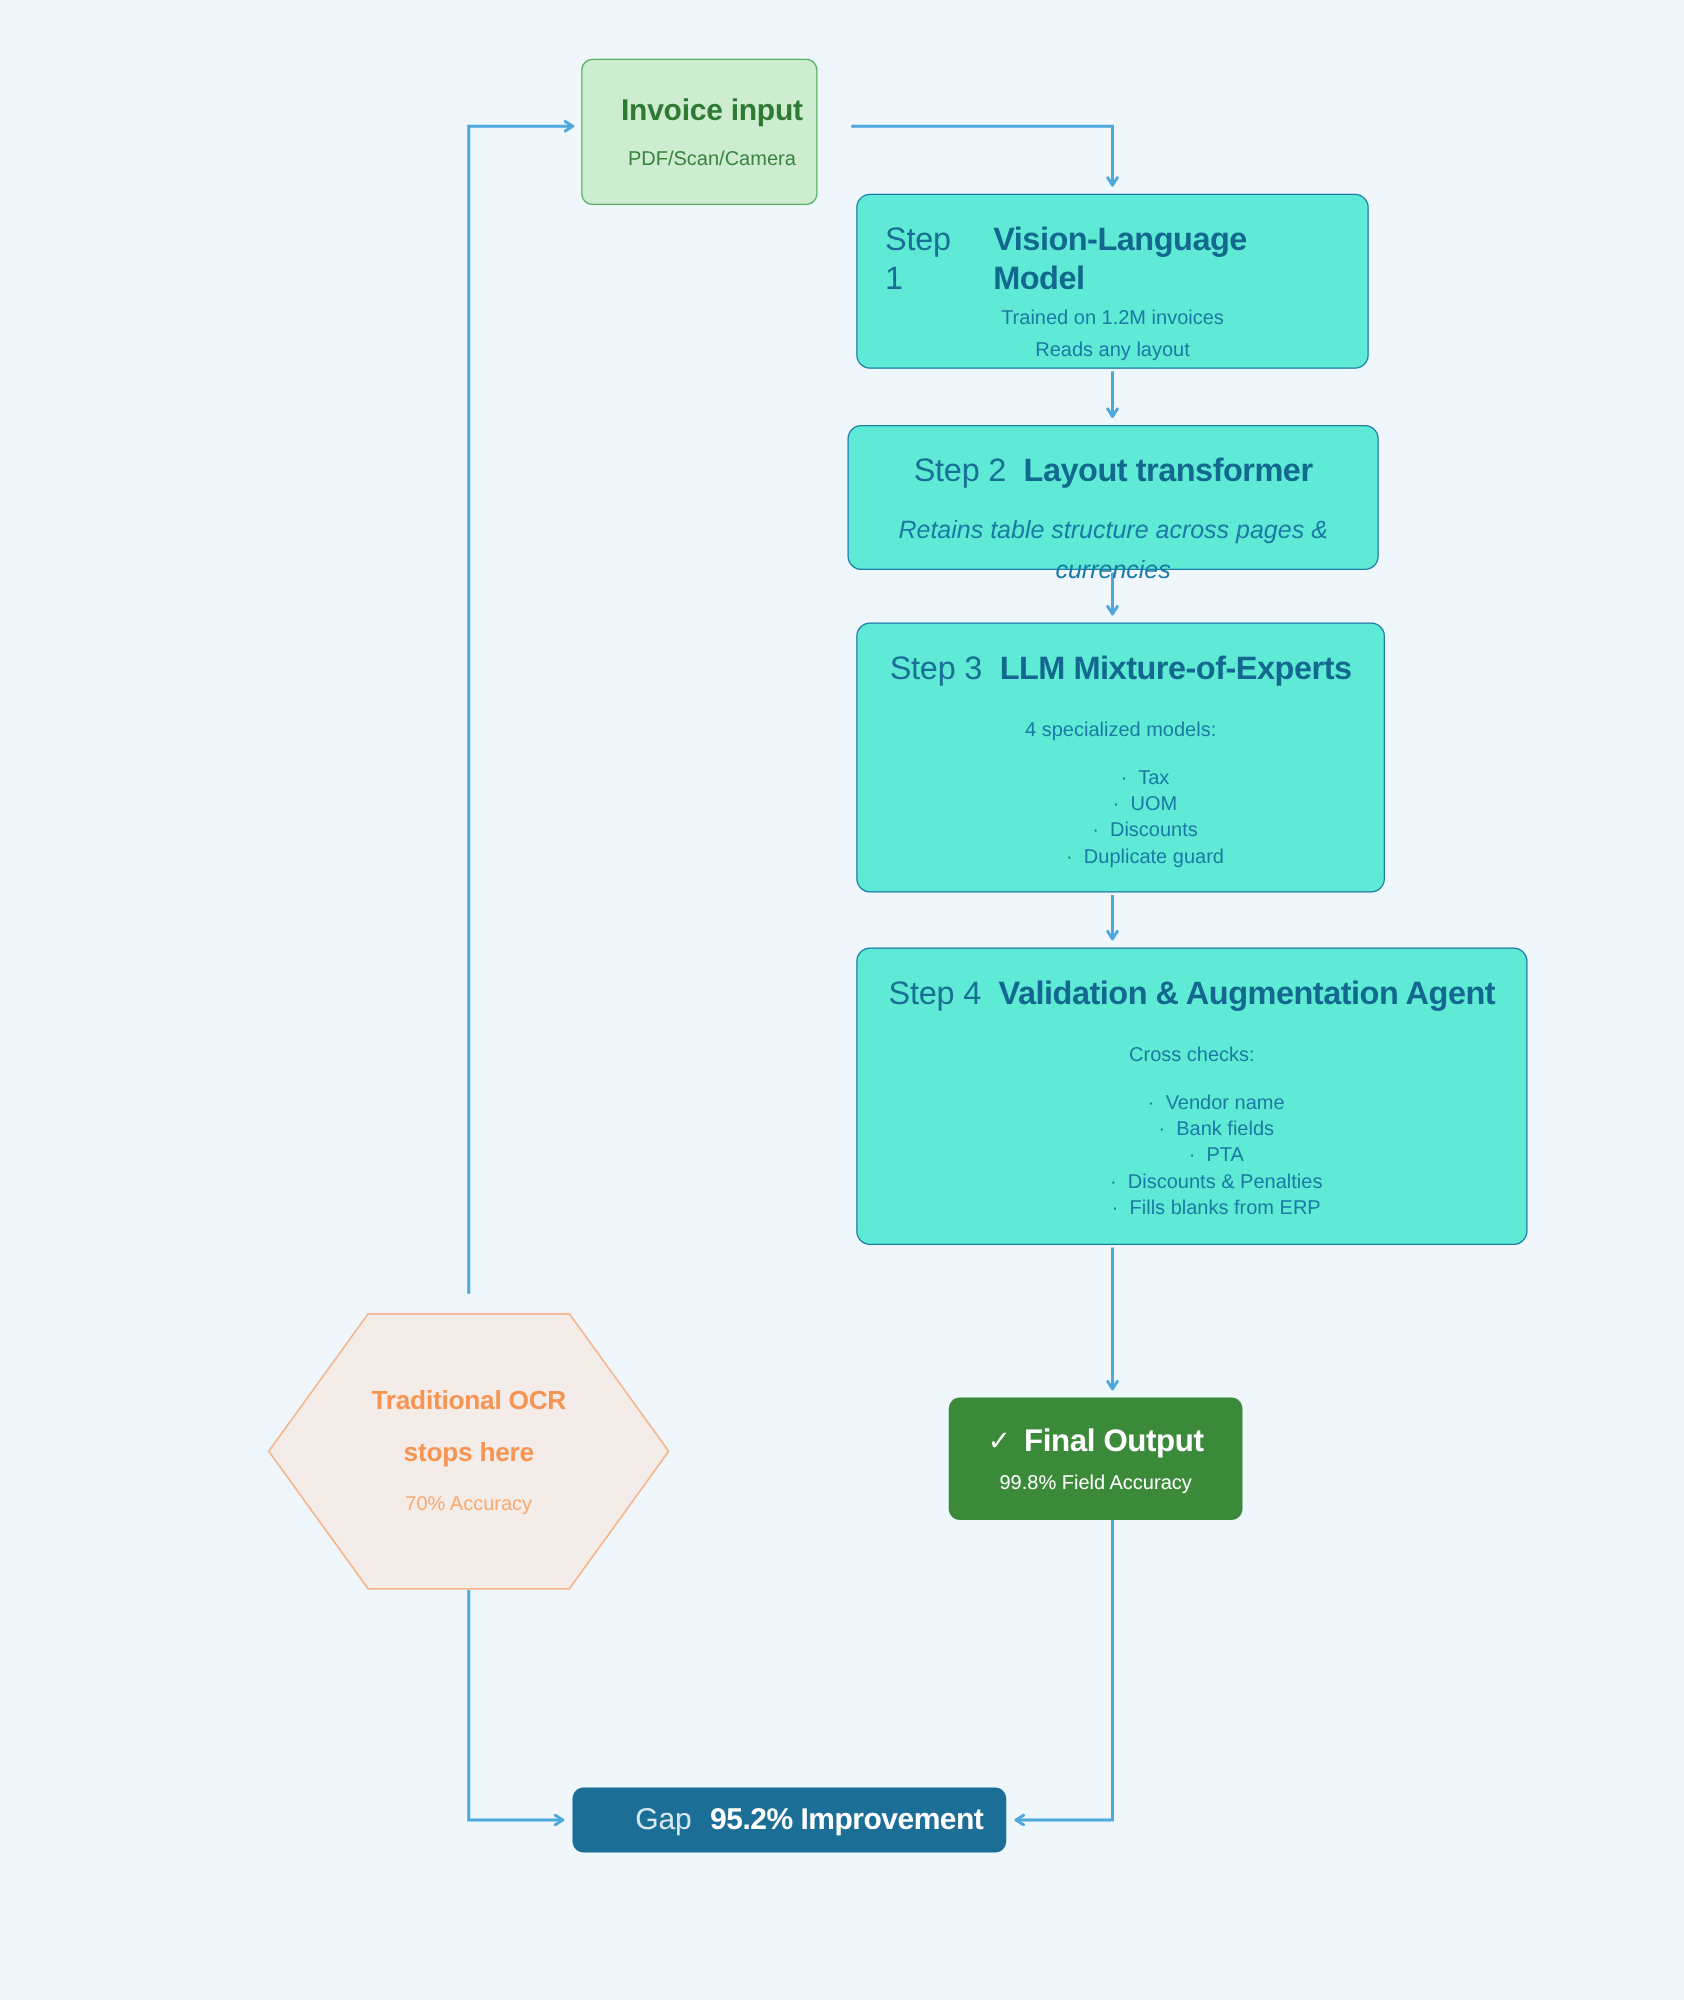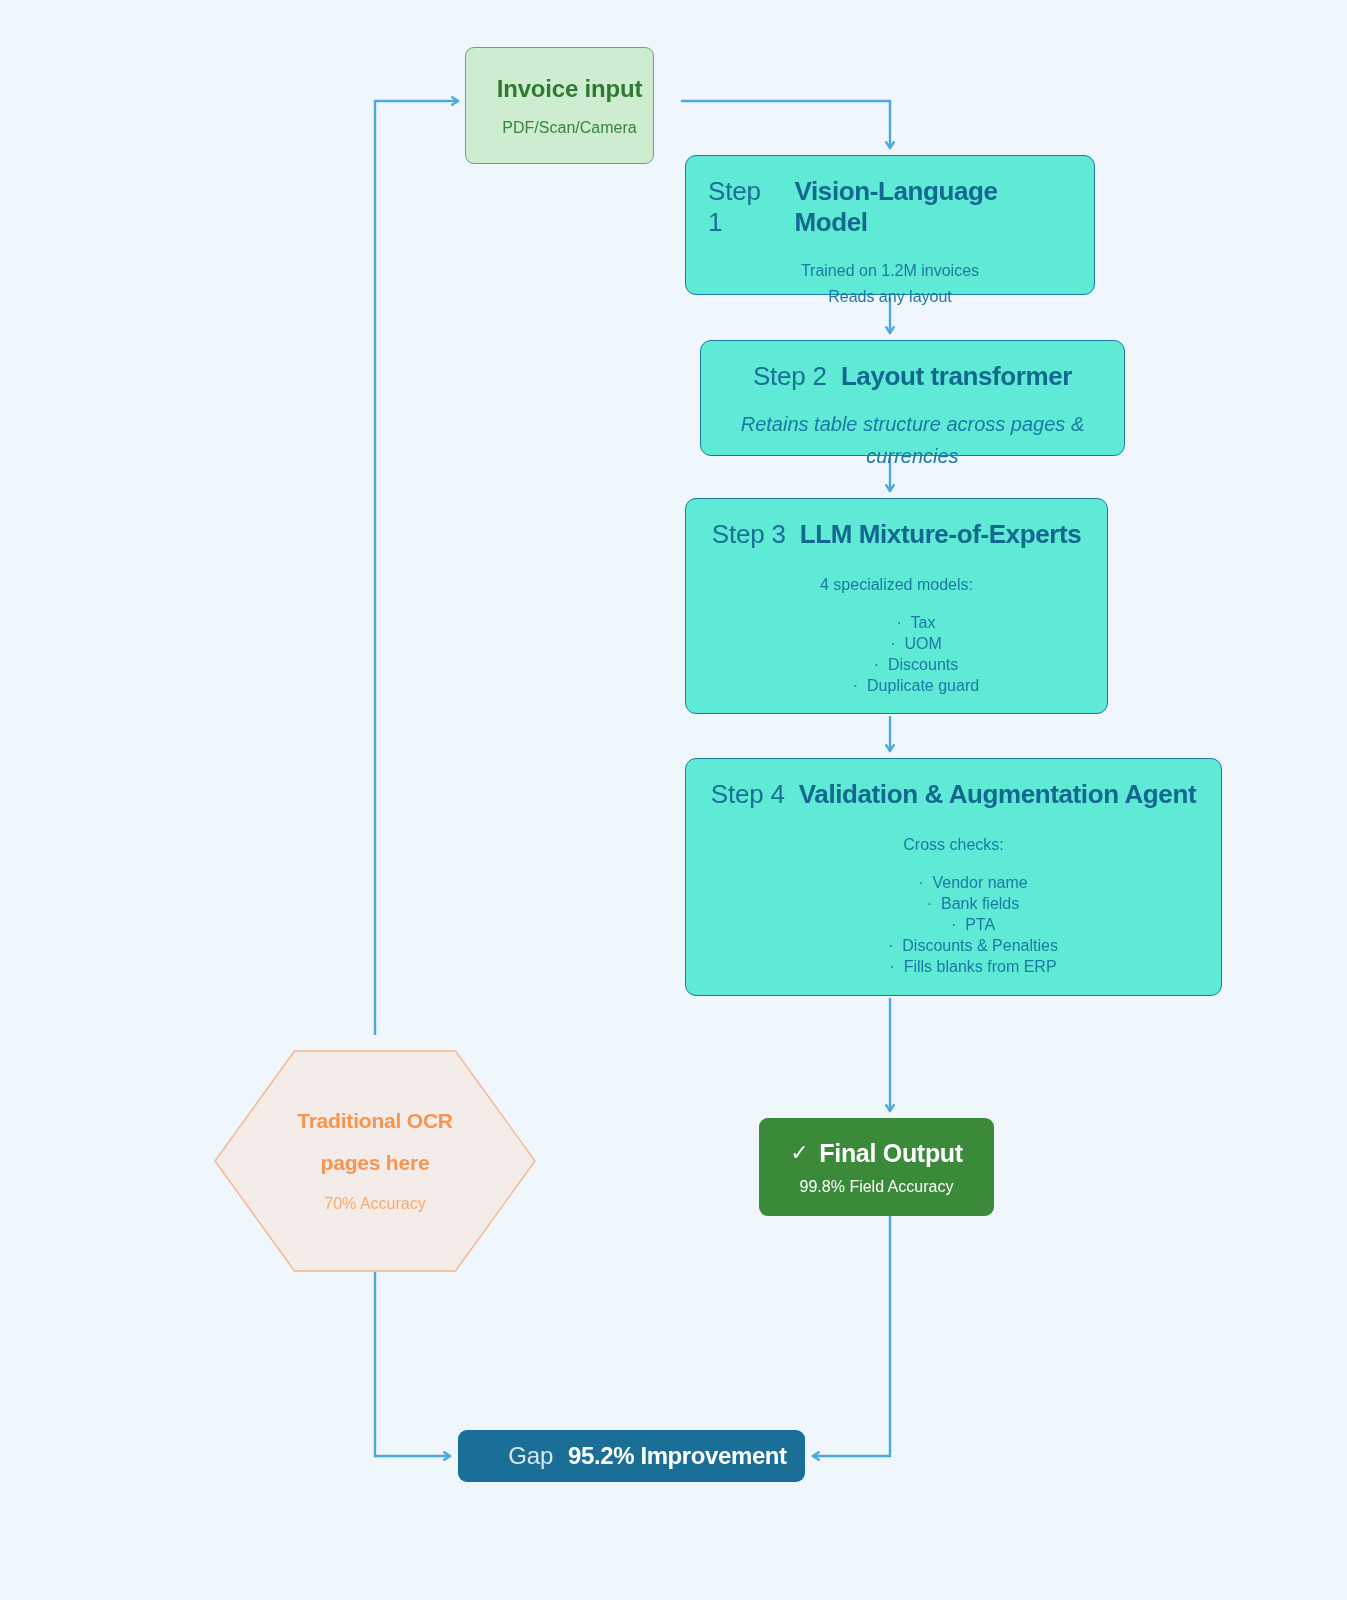--- a/index.html
+++ b/index.html
@@ -40,25 +40,25 @@
   }
   .step .idx{color:#1a6f96;font-size:26px;font-weight:400;letter-spacing:-.2px;}
   .step .name{color:#13688f;font-size:26px;font-weight:700;letter-spacing:-.4px;}
   .step .body{
     margin-top:16px;color:#1a7aa5;font-size:16px;line-height:1.6;text-align:center;
   }
   .step .bullets{margin-top:14px;color:#1a7aa5;font-size:16px;line-height:1.32;text-align:center;}
   .step .bullets div{white-space:nowrap;margin-left:39px;}
 
   #step1{left:685px;top:155px;width:410px;height:140px;}
-  #step2{left:700px;top:340px;width:425px;height:116px;}
+  #step2{left:678px;top:340px;width:425px;height:116px;}
   #step3{left:685px;top:498px;width:423px;height:216px;}
   #step4{left:685px;top:758px;width:537px;height:238px;}
 
-  #step1 .body{margin-top:20px;}
+  #step1 .body{margin-top:4px;}
   #step2 .body{margin-top:16px;font-size:20px;font-style:italic;}
   #step3 .body{margin-top:22px;}
   #step4 .body{margin-top:22px;}
 
   
   .hex{
     left:214px;top:1050px;width:322px;height:222px;
   }
   .hex svg{position:absolute;left:0;top:0;}
   .hex .htxt{
@@ -177,21 +177,21 @@
       <div>·&nbsp; <span>Fills blanks from ERP</span></div>
     </div>
   </div>
 
   <div class="node hex">
     <svg width="322" height="222" viewBox="0 0 322 222">
       <polygon points="80.5,1 241.5,1 321,111 241.5,221 80.5,221 1,111" fill="#f4ece8" stroke="#f6b58b" stroke-width="1.4"></polygon>
     </svg>
     <div class="htxt">
       <div class="l1">Traditional OCR</div>
-      <div class="l2">pages here</div>
+      <div class="l2">stops here</div>
       <div class="l3">70% Accuracy</div>
     </div>
   </div>
 
   <div class="node final">
     <div class="ttl">
       <span class="chk">✓</span>
       <span>Final Output</span>
     </div>
     <div class="sub">99.8% Field Accuracy</div>

